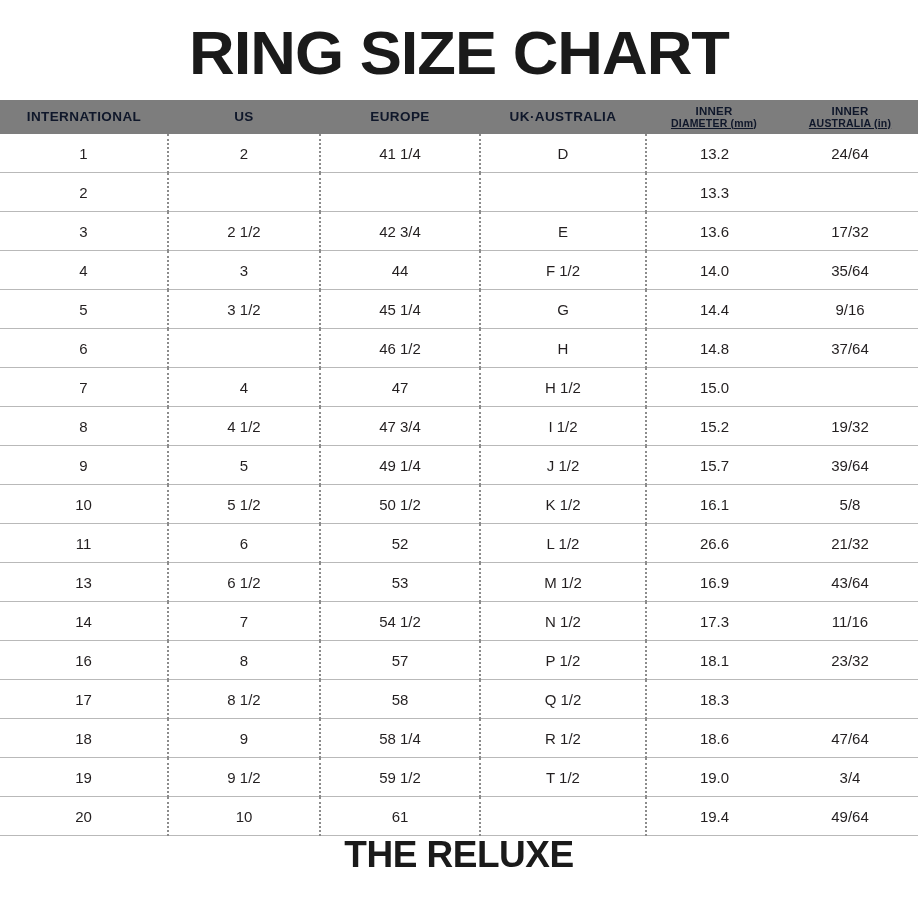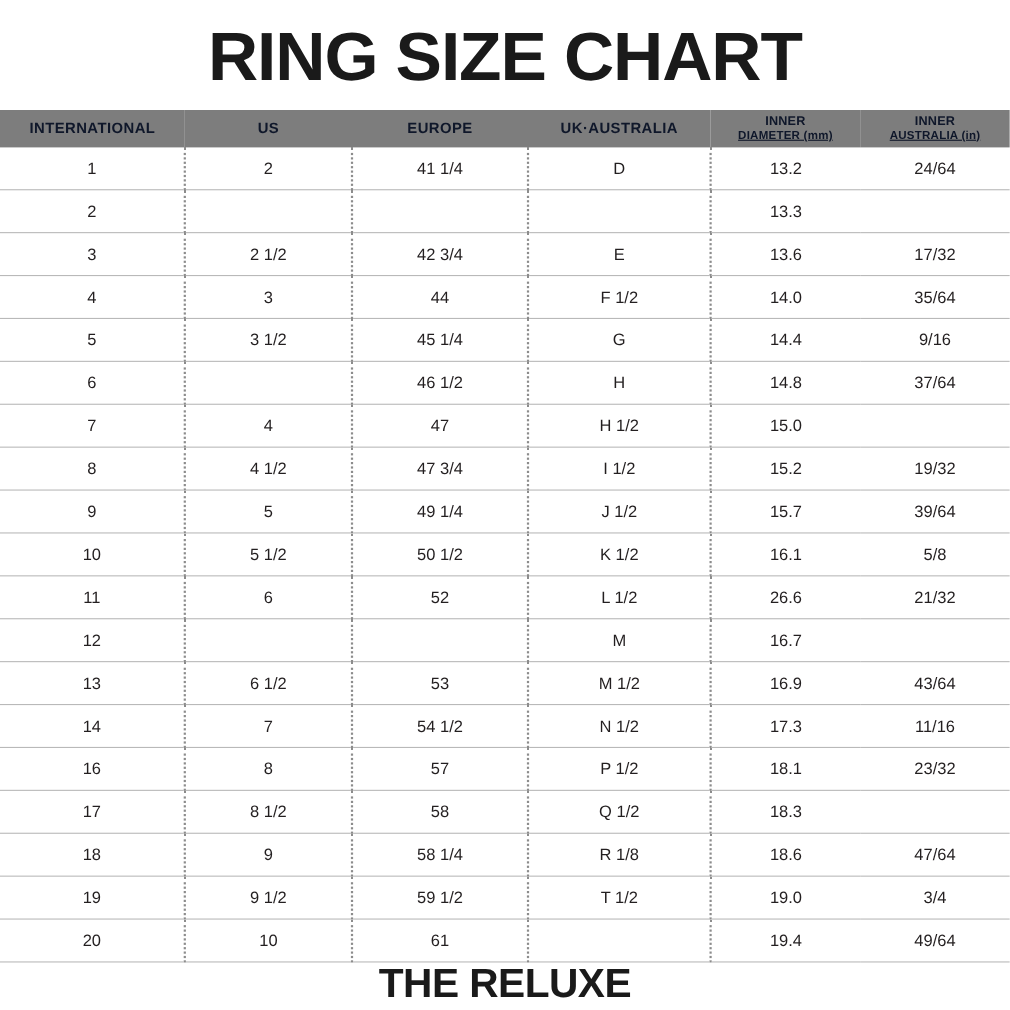--- a/index.html
+++ b/index.html
@@ -213,28 +213,20 @@
         </tr>
         <tr>
           <td class="dotsep">11</td>
           <td class="dotsep">6</td>
           <td class="dotsep">52</td>
           <td class="dotsep">L 1/2</td>
           <td>26.6</td>
           <td>21/32</td>
         </tr>
         <tr>
-          <td class="dotsep">12</td>
-          <td class="dotsep"></td>
-          <td class="dotsep"></td>
-          <td class="dotsep">M</td>
-          <td>16.7</td>
-          <td></td>
-        </tr>
-        <tr>
           <td class="dotsep">13</td>
           <td class="dotsep">6 1/2</td>
           <td class="dotsep">53</td>
           <td class="dotsep">M 1/2</td>
           <td>16.9</td>
           <td>43/64</td>
         </tr>
         <tr>
           <td class="dotsep">14</td>
           <td class="dotsep">7</td>
@@ -256,21 +248,21 @@
           <td class="dotsep">8 1/2</td>
           <td class="dotsep">58</td>
           <td class="dotsep">Q 1/2</td>
           <td>18.3</td>
           <td></td>
         </tr>
         <tr>
           <td class="dotsep">18</td>
           <td class="dotsep">9</td>
           <td class="dotsep">58 1/4</td>
-          <td class="dotsep">R 1/8</td>
+          <td class="dotsep">R 1/2</td>
           <td>18.6</td>
           <td>47/64</td>
         </tr>
         <tr>
           <td class="dotsep">19</td>
           <td class="dotsep">9 1/2</td>
           <td class="dotsep">59 1/2</td>
           <td class="dotsep">T 1/2</td>
           <td>19.0</td>
           <td>3/4</td>

